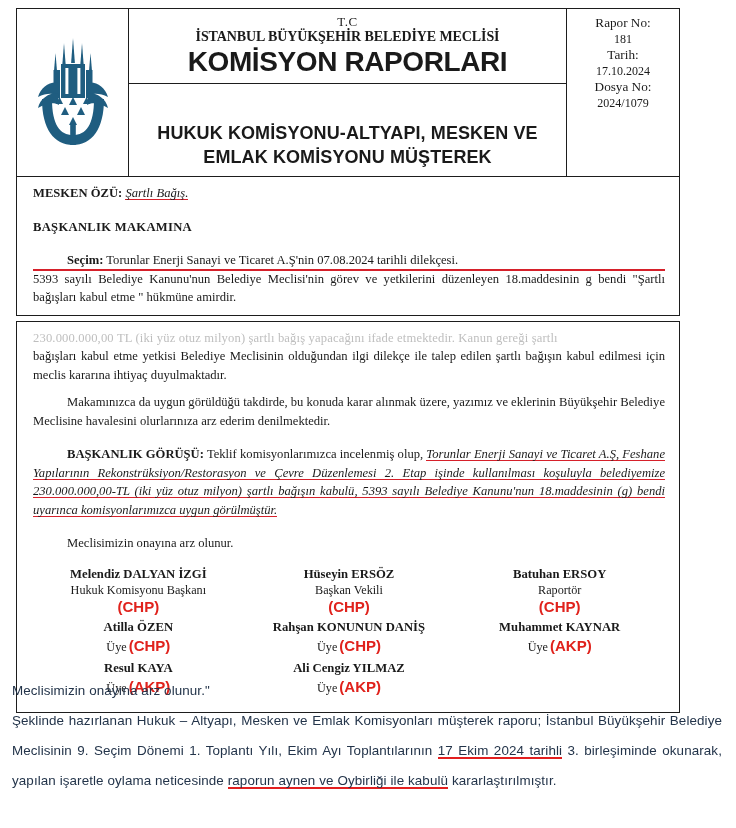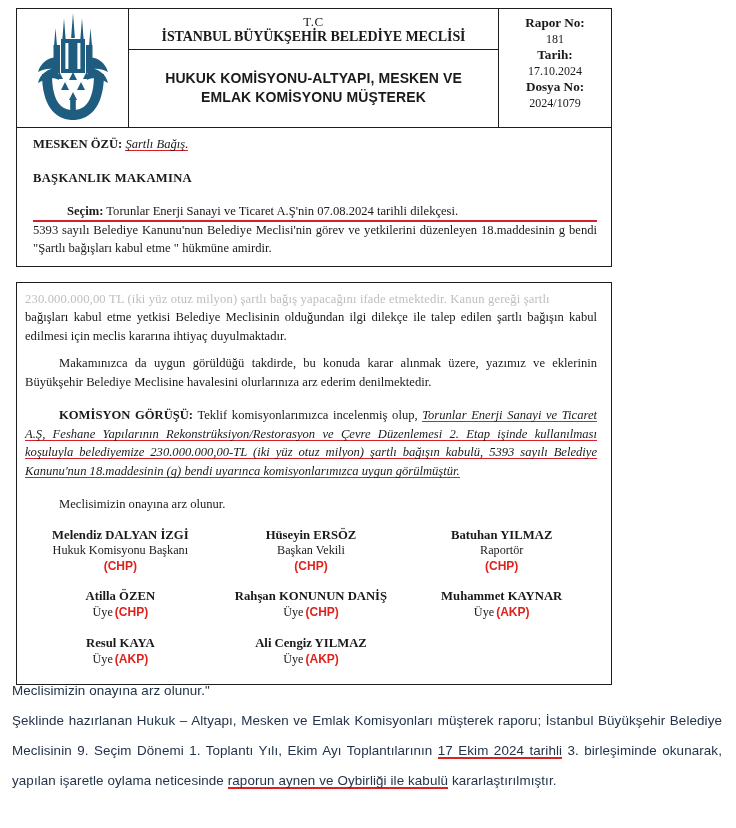--- a/index.html
+++ b/index.html
@@ -15,21 +15,21 @@
     color: #1a1a1a;
     overflow: hidden;
     position: relative;
   }
 
   
   .doc {
     position: absolute;
     left: 16px;
     top: 8px;
-    width: 596px;
+    width: 664px;
     box-sizing: border-box;
   }
 
   
   .masthead {
     border: 1.6px solid #1d1d1d;
     display: flex;
     align-items: stretch;
     box-sizing: border-box;
     background: #fff;
@@ -79,56 +79,56 @@
     margin-top: 1px;
     white-space: nowrap;
   }
   .title-bottom {
     flex: 1 1 auto;
     display: flex;
     flex-direction: column;
     justify-content: center;
     padding: 5px 4px 6px;
     font-family: "Liberation Sans", "DejaVu Sans", sans-serif;
-    font-size: 14px;
+    font-size: 18px;
     font-weight: 700;
     letter-spacing: 0.1px;
     line-height: 1.38;
     text-align: center;
+    margin-top: 32px;
   }
 
   .meta-cell {
     width: 112px;
     flex: 0 0 112px;
     text-align: center;
     padding: 6px 2px 4px;
     box-sizing: border-box;
     line-height: 1.27;
   }
   .meta-label {
     font-size: 13.2px;
-    font-weight: 700;
+    font-weight: 400;
   }
   .meta-value {
     font-size: 12px;
     font-weight: 400;
   }
 
   
   .block {
     border: 1.6px solid #1d1d1d;
     border-top: none;
     padding: 7px 14px 8px 16px;
     box-sizing: border-box;
     background: #fff;
   }
   .block.detached {
     border-top: 1.6px solid #1d1d1d;
-    margin-top: 15px;
-    padding-left: 8px;
+    margin-top: 5px;
   }
   .block.last { padding-bottom: 16px; }
 
   p.t {
     margin: 0;
     font-size: 12.6px;
     line-height: 1.47;
     text-align: justify;
     text-justify: inter-word;
   }
@@ -169,37 +169,37 @@
     left: 0; right: 0; bottom: -1px;
     height: 1.6px;
     background: #d6202a;
   }
 
   
   .sigs {
     margin-top: 14px;
     display: grid;
     grid-template-columns: 1fr 1fr 1fr;
-    row-gap: 16px;
+    row-gap: 5px;
     text-align: center;
   }
   .sig-name {
     font-size: 12.7px;
     font-weight: 700;
     line-height: 1.25;
     white-space: nowrap;
   }
   .sig-role {
     font-size: 12.2px;
     line-height: 1.28;
   }
   .party {
     color: #e0221c;
     font-family: "Liberation Sans", "DejaVu Sans", sans-serif;
-    font-size: 12px;
+    font-size: 15px;
     font-weight: 700;
   }
   .sig-role.inline .party { margin-left: 2px; }
 
   
   .closing {
     position: absolute;
     left: 6px;
     top: 676px;
     width: 722px;
@@ -269,20 +269,21 @@
             <path d="M52.5 60 L56 67 L49 67 Z"></path>
           </g>
         </svg>
       </span>
     </div>
 
     <div class="title-cell">
       <div class="title-top">
         <div class="tc-line">T.C</div>
         <div class="ibbm-line">İSTANBUL BÜYÜKŞEHİR BELEDİYE MECLİSİ</div>
+        <div class="kr-line">KOMİSYON RAPORLARI</div>
       </div>
       <div class="title-bottom">
         <div>HUKUK KOMİSYONU-ALTYAPI, MESKEN VE</div>
         <div>EMLAK KOMİSYONU MÜŞTEREK</div>
       </div>
     </div>
 
     <div class="meta-cell">
       <div class="meta-label">Rapor No:</div>
       <div class="meta-value">181</div>
@@ -307,21 +308,21 @@
     </p>
     <p class="t">5393 sayılı Belediye Kanunu'nun Belediye Meclisi'nin görev ve yetkilerini düzenleyen 18.maddesinin g bendi "Şartlı bağışları kabul etme " hükmüne amirdir.</p>
   </div>
 
   <div class="block detached last">
     <p class="t faded">230.000.000,00 TL (iki yüz otuz milyon) şartlı bağış yapacağını ifade etmektedir. Kanun gereği şartlı</p>
     <p class="t">bağışları kabul etme yetkisi Belediye Meclisinin olduğundan ilgi dilekçe ile talep edilen şartlı bağışın kabul edilmesi için meclis kararına ihtiyaç duyulmaktadır.</p>
     <p class="t indent gap-sm">Makamınızca da uygun görüldüğü takdirde, bu konuda karar alınmak üzere, yazımız ve eklerinin Büyükşehir Belediye Meclisine havalesini olurlarınıza arz ederim denilmektedir.</p>
 
     <p class="t indent gap-md">
-      <b>KOMİSYON GÖRÜŞÜ:</b>
+      <b>BAŞKANLIK GÖRÜŞÜ:</b>
       <span>Teklif komisyonlarımızca incelenmiş olup,</span>
       <span class="u1">Torunlar Enerji Sanayi ve Ticaret A.Ş, Feshane Yapılarının Rekonstrüksiyon/Restorasyon ve Çevre Düzenlemesi 2. Etap işinde kullanılması koşuluyla belediyemize 230.000.000,00-TL (iki yüz otuz milyon) şartlı bağışın kabulü, 5393 sayılı Belediye Kanunu'nun 18.maddesinin (g) bendi uyarınca komisyonlarımızca uygun görülmüştür.</span>
     </p>
 
     <p class="t indent gap-md">Meclisimizin onayına arz olunur.</p>
 
     <div class="sigs">
 
       <div>
         <div class="sig-name">Melendiz DALYAN İZGİ</div>
@@ -329,21 +330,21 @@
         <div class="party">(CHP)</div>
       </div>
 
       <div>
         <div class="sig-name">Hüseyin ERSÖZ</div>
         <div class="sig-role">Başkan Vekili</div>
         <div class="party">(CHP)</div>
       </div>
 
       <div>
-        <div class="sig-name">Batuhan YILMAZ</div>
+        <div class="sig-name">Batuhan ERSOY</div>
         <div class="sig-role">Raportör</div>
         <div class="party">(CHP)</div>
       </div>
 
       <div>
         <div class="sig-name">Atilla ÖZEN</div>
         <div class="sig-role inline">
           <span>Üye</span><span class="party">(CHP)</span>
         </div>
       </div>

